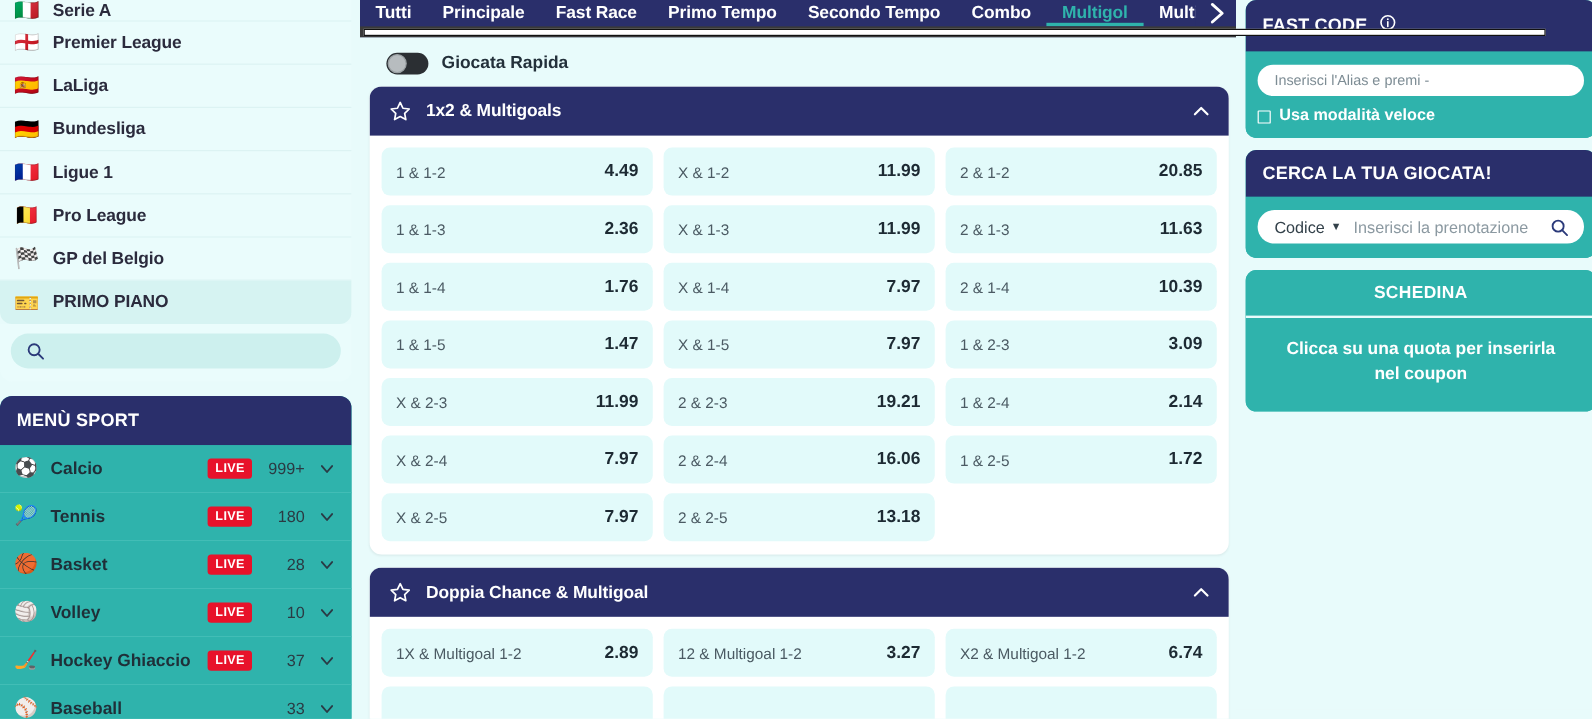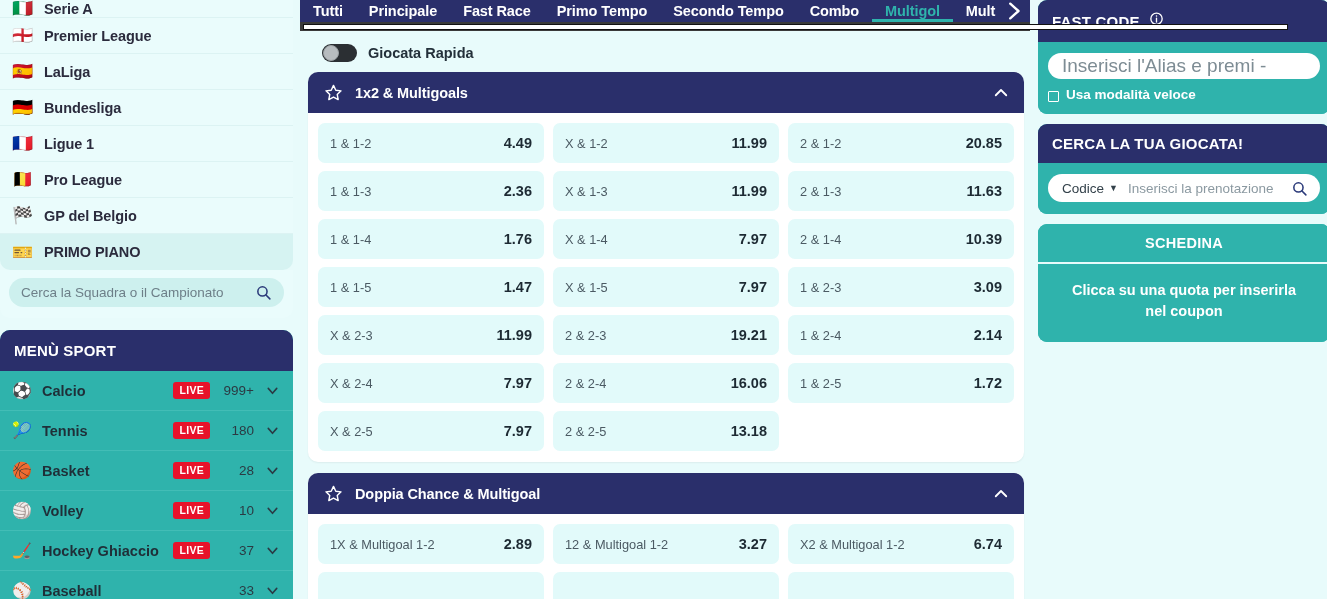--- a/index.html
+++ b/index.html
@@ -134,21 +134,21 @@
     background: #2a2f6b; color: #fff; font-size: 15px; font-weight: 700;
     padding: 11px 14px; display: flex; align-items: center; gap: 8px; letter-spacing: .2px;
   }
   .rp-body { background: #2fb3ac; padding: 11px 10px 12px 10px; }
   .rp-input {
     height: 26px; background: #fff; border-radius: 13px; display: flex; align-items: center;
     padding: 0 14px; margin-bottom: 8px;
   }
   .rp-input input {
     border: 0; outline: 0; background: transparent; width: 100%;
-    font-family: "Liberation Sans", sans-serif; font-size: 19px; color: #33414a;
+    font-family: "Liberation Sans", sans-serif; font-size: 12px; color: #33414a;
   }
   .rp-input input::placeholder { color: #7d8c94; }
   .rp-check { display: flex; align-items: flex-end; gap: 7px; color: #fff; font-size: 13.5px; font-weight: 700; cursor: pointer; }
   .rp-check .box { width: 11px; height: 11px; border: 1.6px solid #fff; border-radius: 1px; flex: 0 0 11px; }
   .rp-combo { height: 28px; background: #fff; border-radius: 14px; display: flex; align-items: center; padding: 0 12px 0 14px; gap: 10px; }
   .rp-combo .sel { font-size: 13.5px; color: #33414a; display: flex; align-items: center; gap: 5px; cursor: pointer; white-space: nowrap; }
   .rp-combo .caret { font-size: 9px; color: #33414a; }
   .rp-combo input { border: 0; outline: 0; background: transparent; flex: 1; font-family: "Liberation Sans", sans-serif; font-size: 13.5px; color: #33414a; min-width: 0; }
   .rp-combo input::placeholder { color: #8b99a1; }
   .rp-combo .mag { color: #2b3a7a; display: flex; flex: 0 0 auto; }
@@ -199,21 +199,20 @@
           <span class="league-name">GP del Belgio</span>
         </div>
         <div class="league-row highlight">
           <span class="league-flag">🎫</span>
           <span class="league-name">PRIMO PIANO</span>
         </div>
       </div>
 
     <div class="sb-search-wrap">
       <div class="sb-search">
-        <input type="text" placeholder="Cerca la Squadra o il Campionato" style="">
         <span class="mag">
           <svg width="17" height="17" viewBox="0 0 24 24" fill="none" stroke="currentColor" stroke-width="2.2" stroke-linecap="round">
               <circle cx="10.5" cy="10.5" r="6.5"></circle>
               <line x1="15.5" y1="15.5" x2="21" y2="21"></line>
             </svg>
         </span>
       </div>
     </div>
 
     <div class="sports-card">

